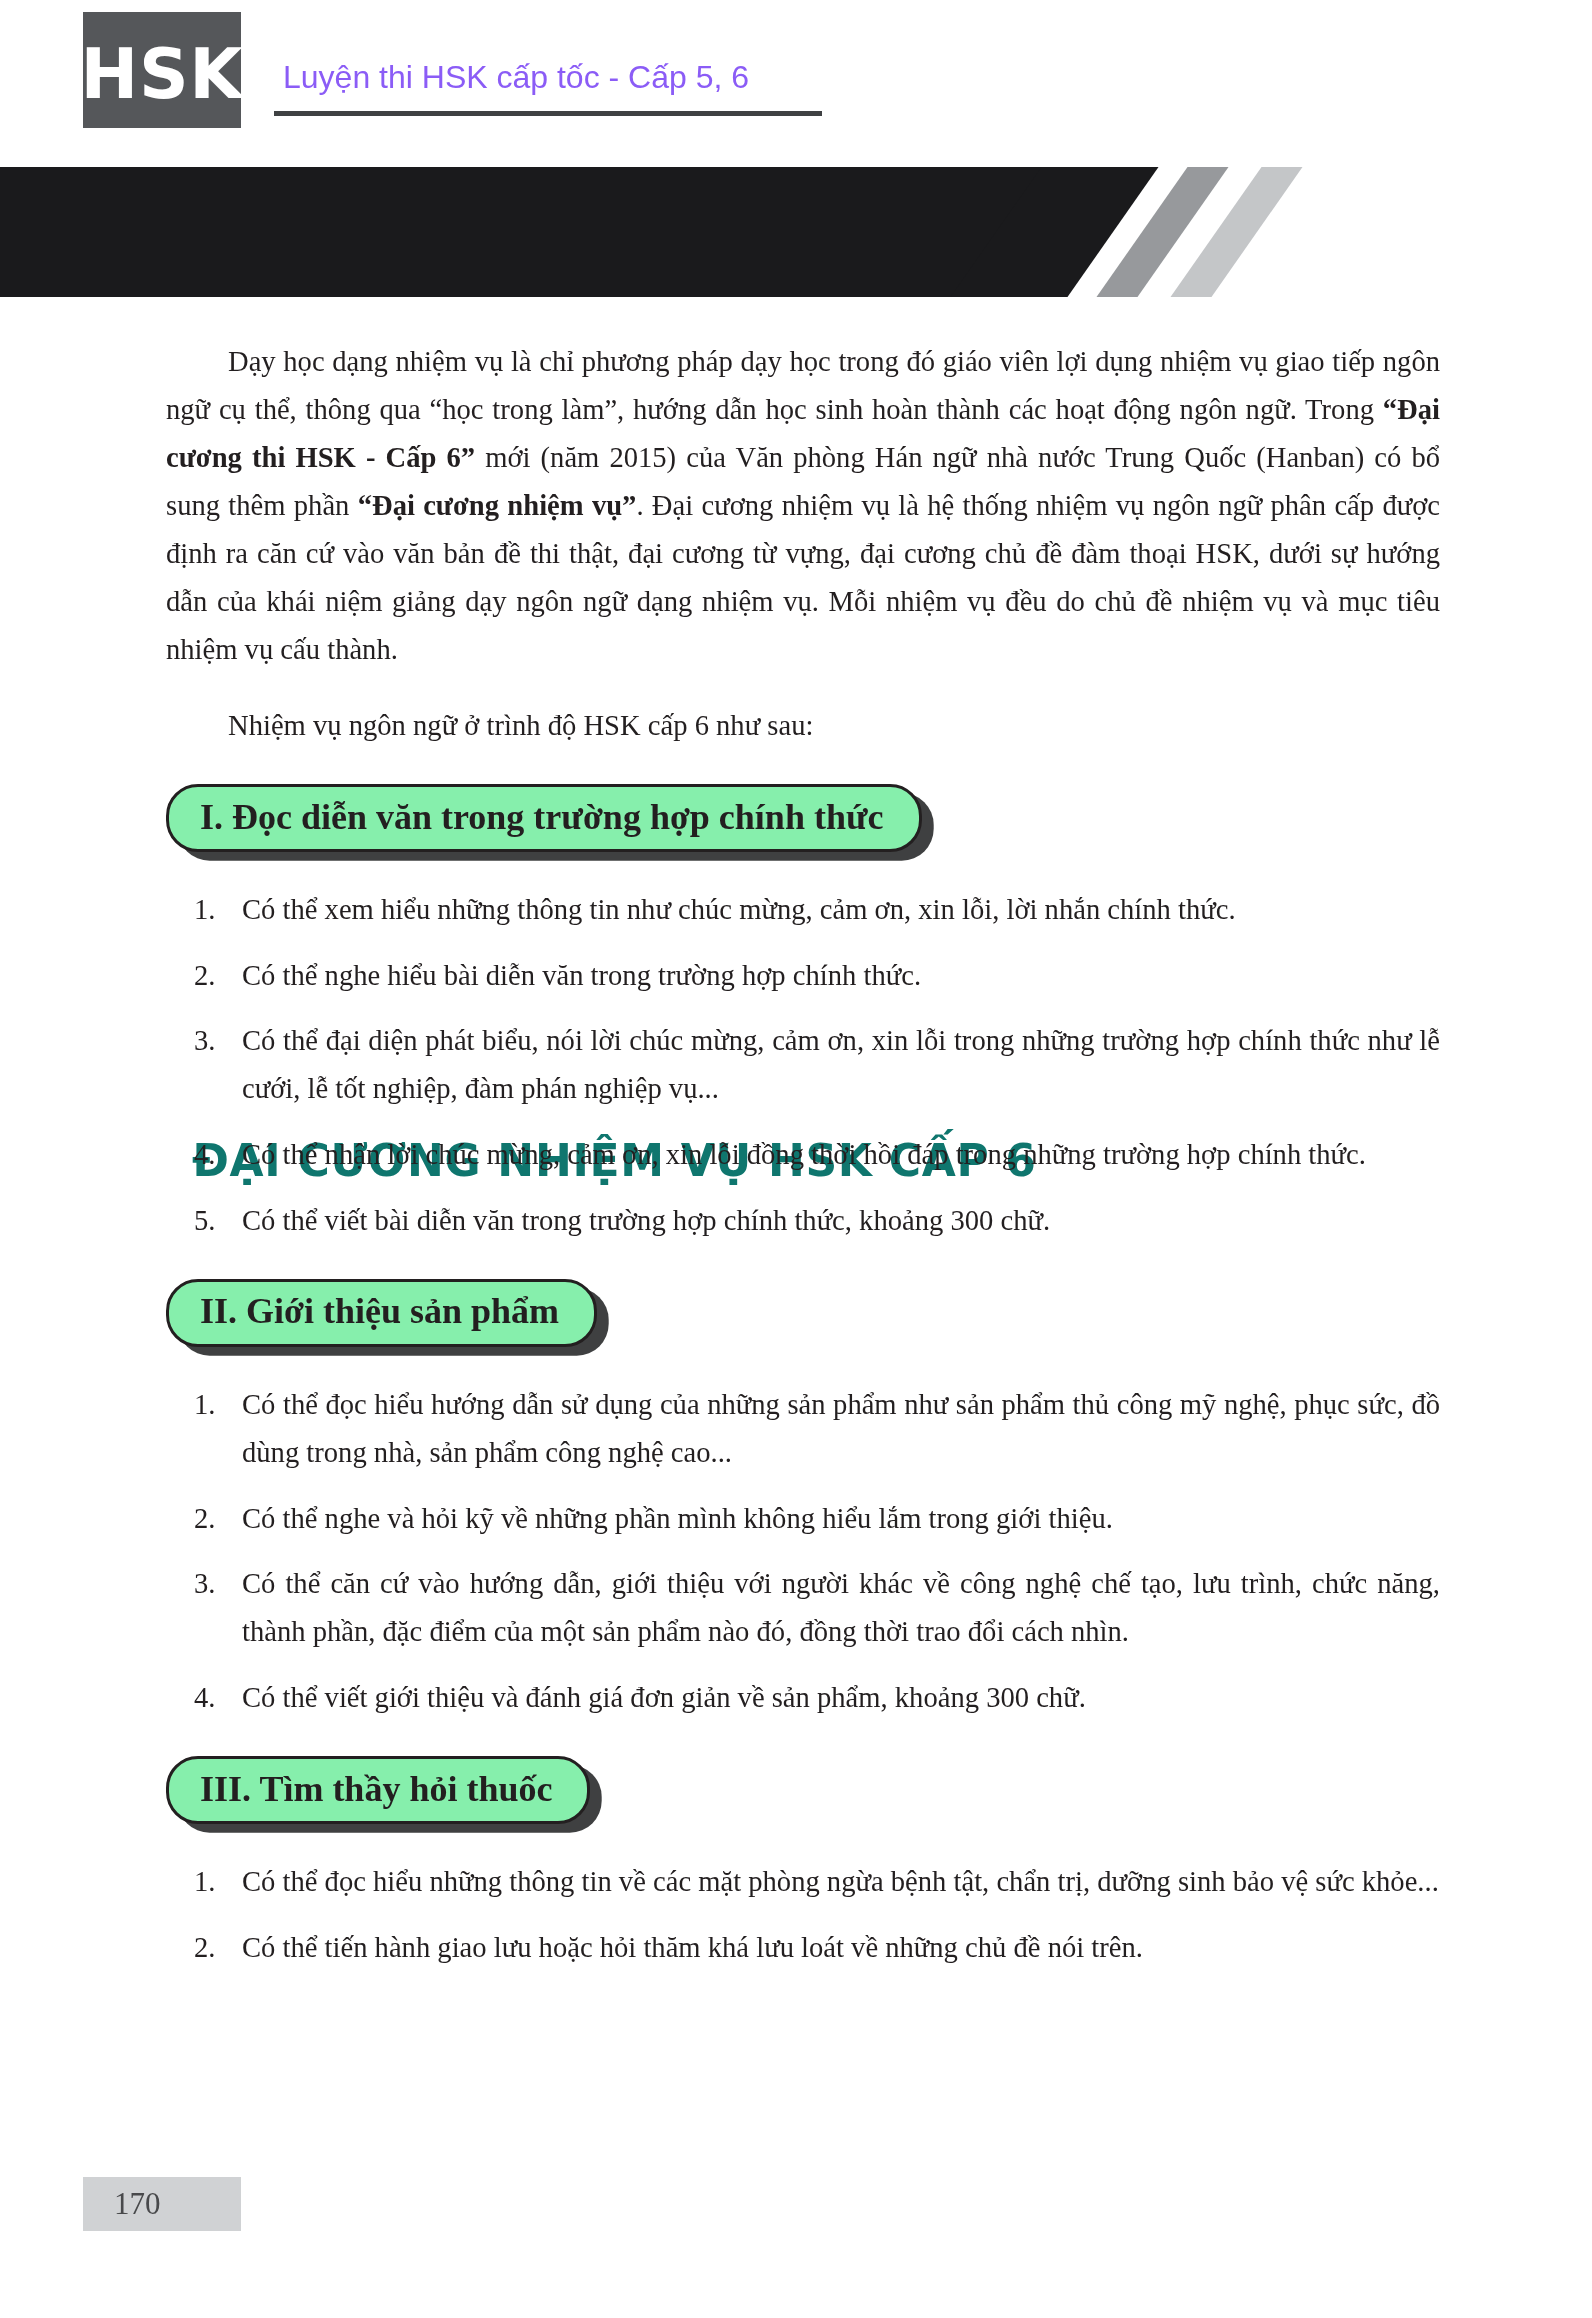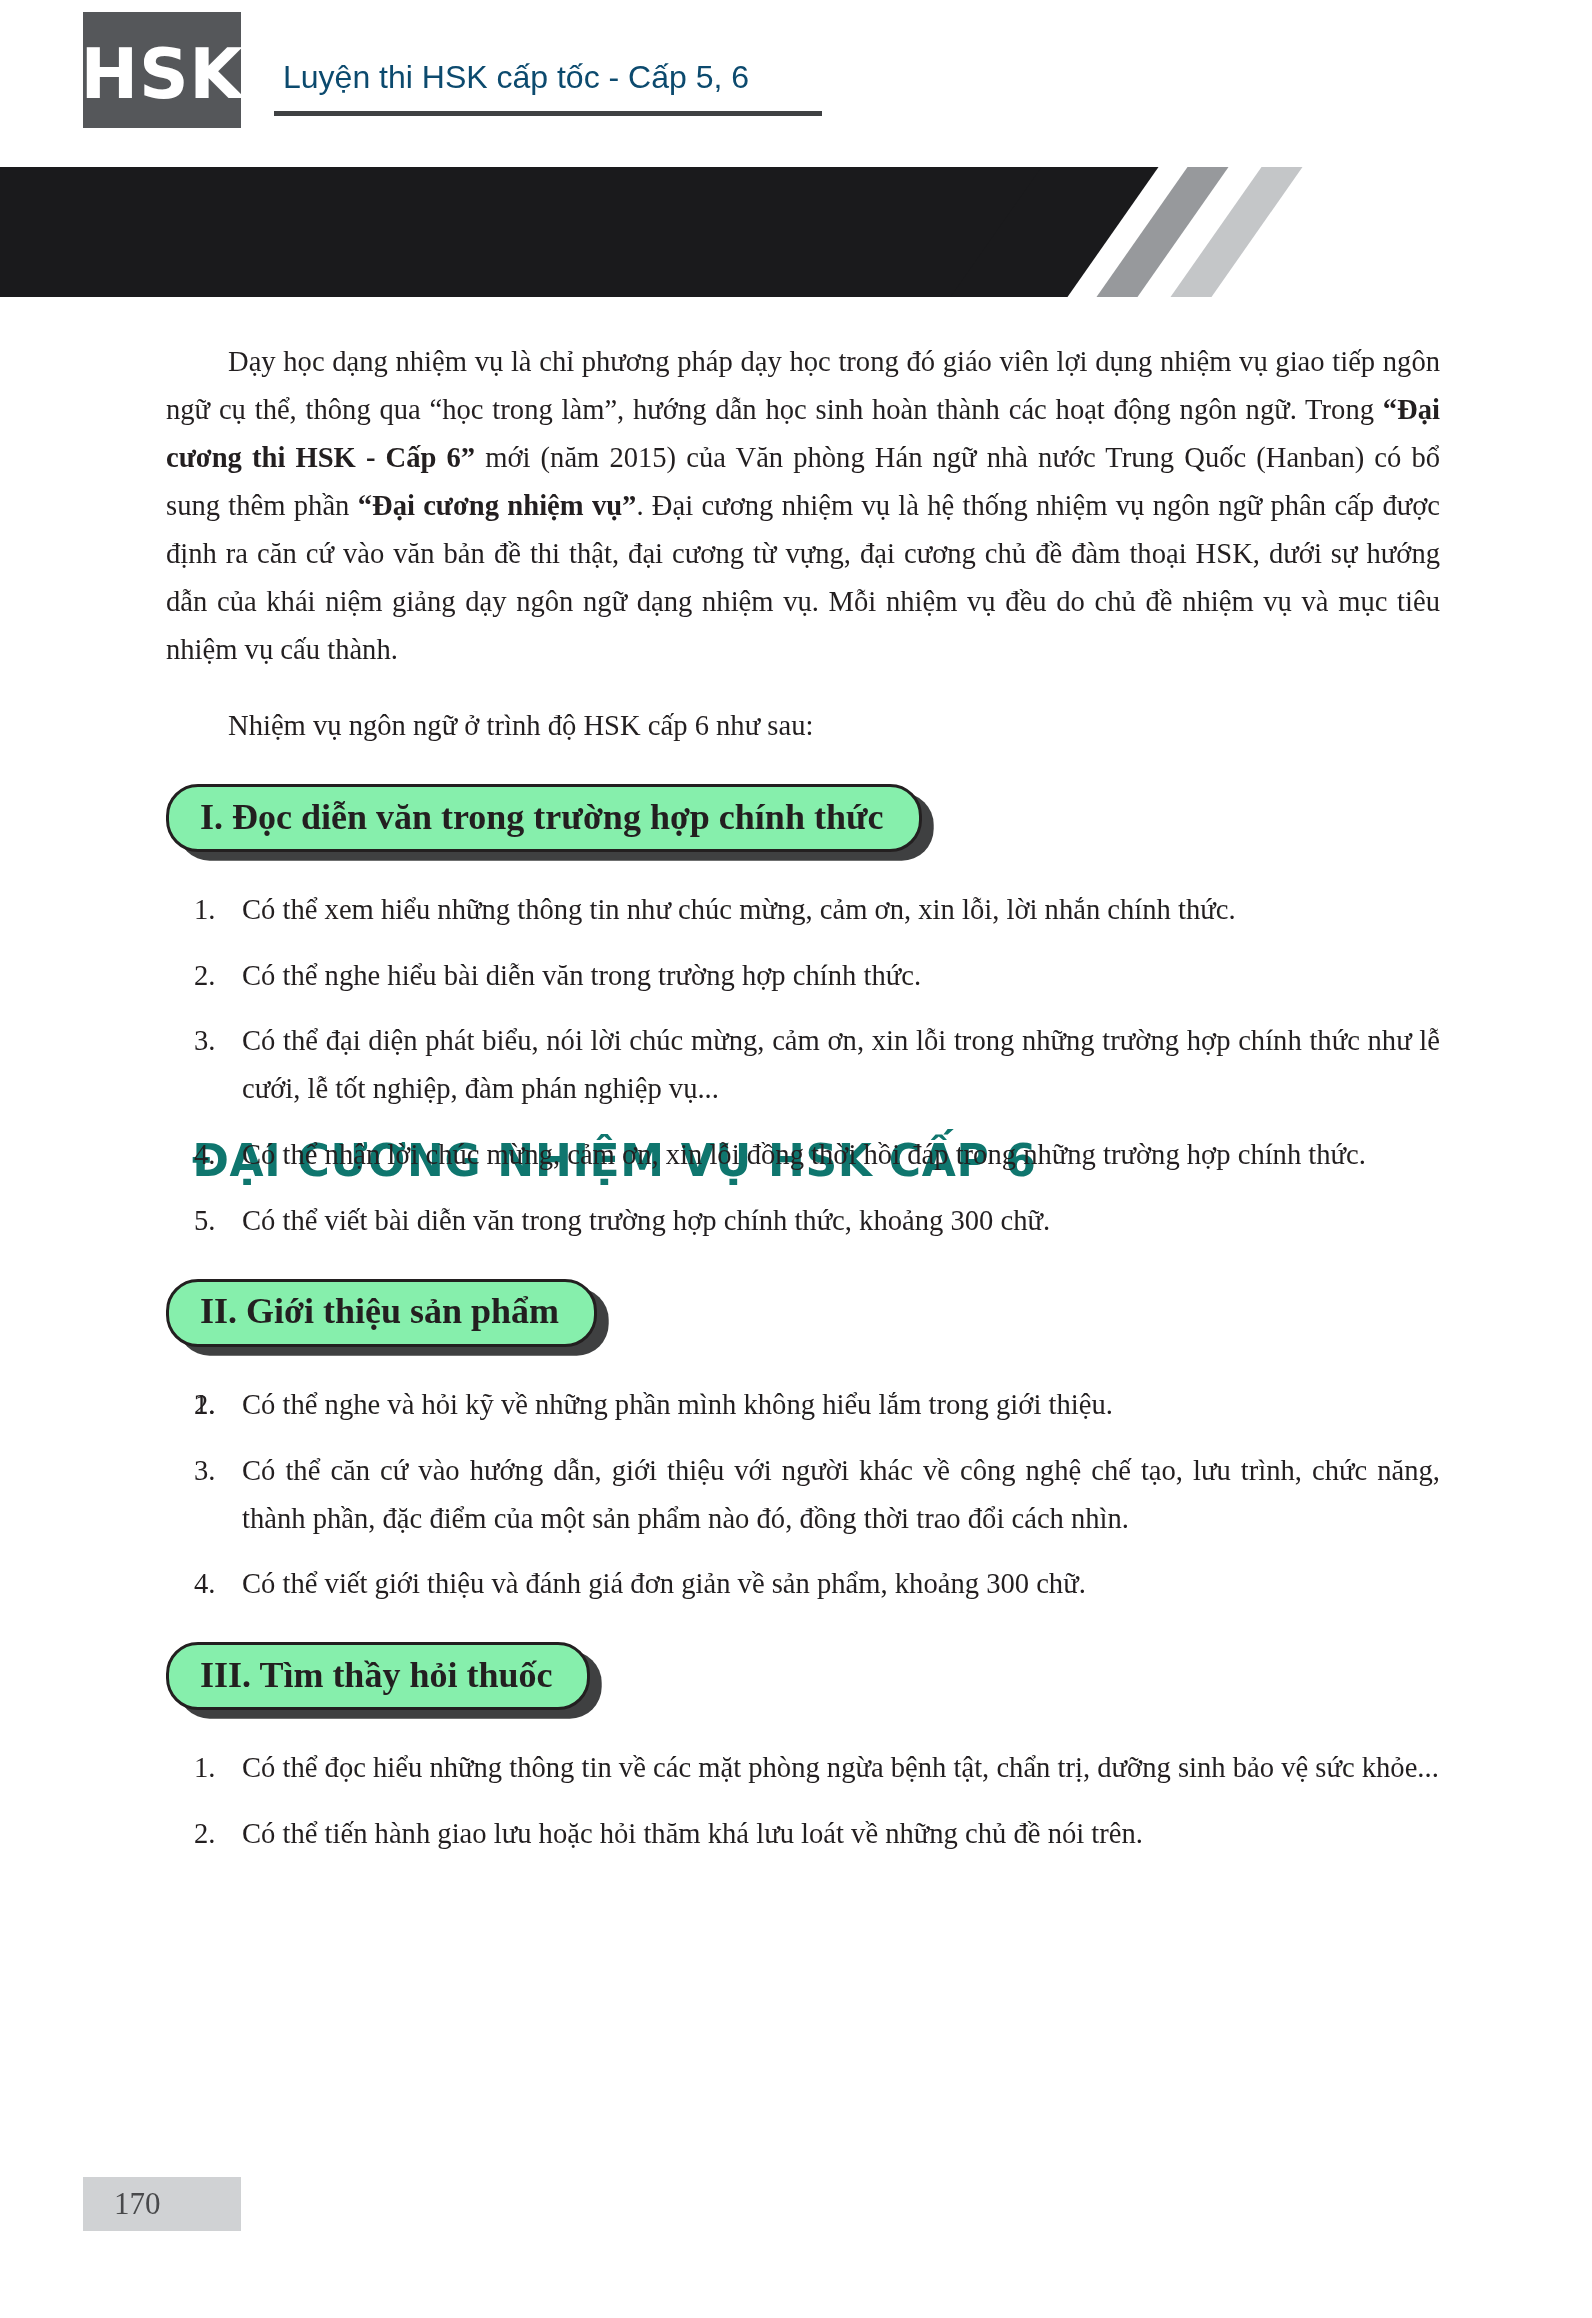--- a/index.html
+++ b/index.html
@@ -25,21 +25,21 @@
     font-family:"DejaVu Sans", sans-serif;
     font-weight:bold;
     font-size:69px;
     letter-spacing:0.7px;
     margin-top:8px;
   }
   .header-caption {
     position:absolute; left:283px; top:59px;
     font-family:"Liberation Sans", sans-serif;
     font-size:32px;
-    color:#0c4a6e;
+    color:#8b5cf6;
     white-space:nowrap;
   }
   .header-rule {
     position:absolute; left:274px; top:111px;
     width:548px; height:5.1px;
     background:#3f4143;
   }
 
   
   .title-banner {
@@ -184,20 +184,21 @@
       </div>
     </section>
 
     <section>
       <div class="pill-row">
         <div class="section-pill">II. Giới thiệu sản phẩm</div>
       </div>
       <div class="task-list">
         <div class="item">
           <span class="item-num">1.</span>
+          <span>Có thể đọc hiểu hướng dẫn sử dụng của những sản phẩm như sản phẩm thủ công mỹ nghệ, phục sức, đồ dùng trong nhà, sản phẩm công nghệ cao...</span>
         </div>
         <div class="item">
           <span class="item-num">2.</span>
           <span>Có thể nghe và hỏi kỹ về những phần mình không hiểu lắm trong giới thiệu.</span>
         </div>
         <div class="item">
           <span class="item-num">3.</span>
           <span>Có thể căn cứ vào hướng dẫn, giới thiệu với người khác về công nghệ chế tạo, lưu trình, chức năng, thành phần, đặc điểm của một sản phẩm nào đó, đồng thời trao đổi cách nhìn.</span>
         </div>
         <div class="item">

